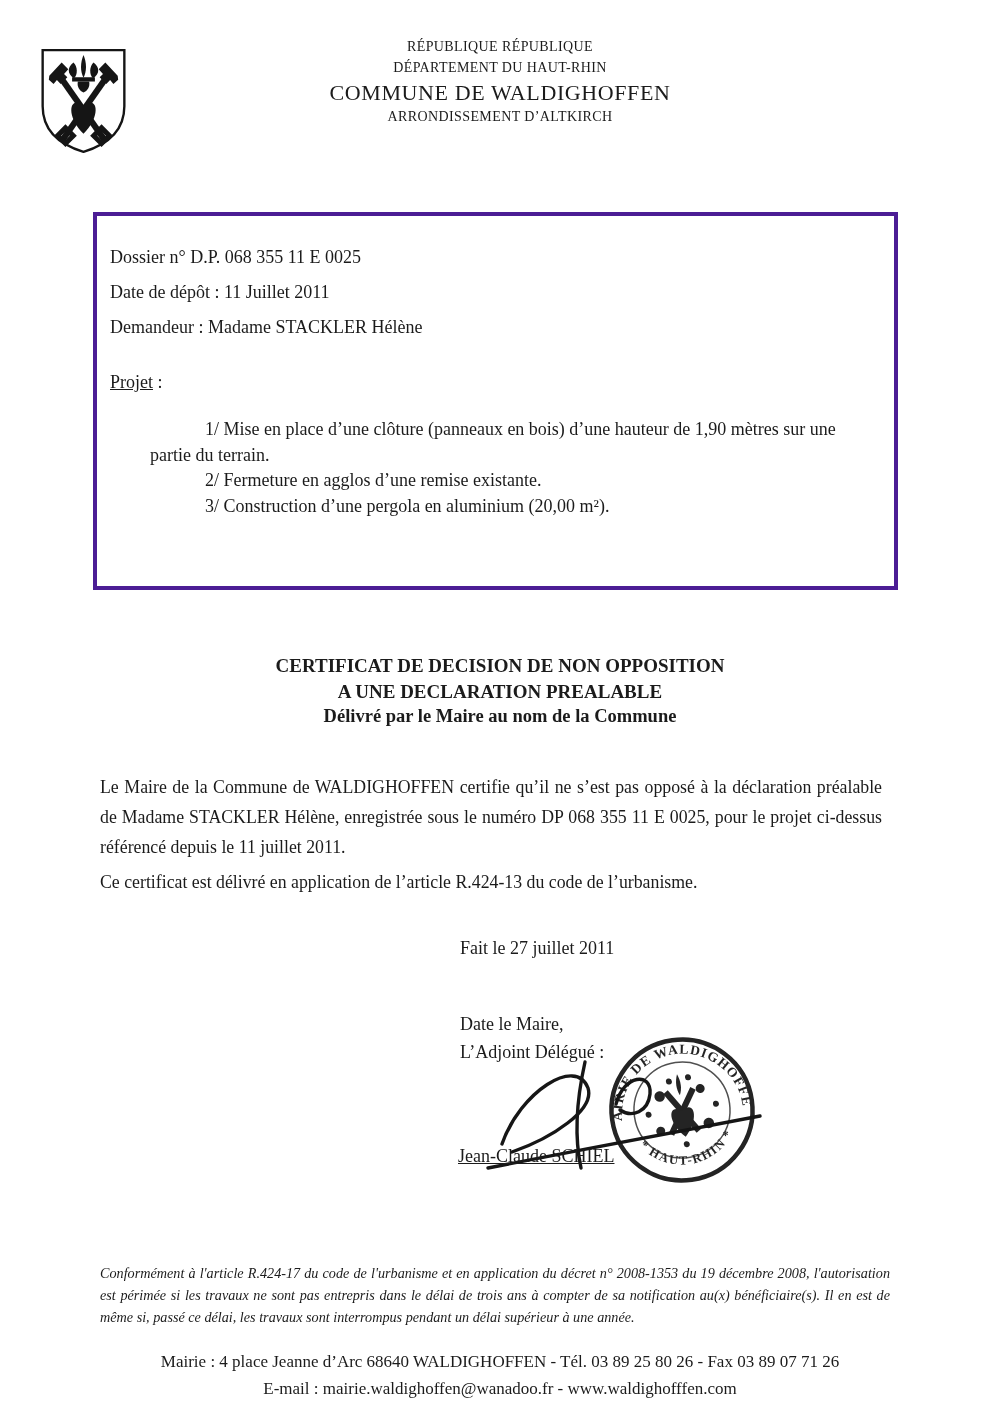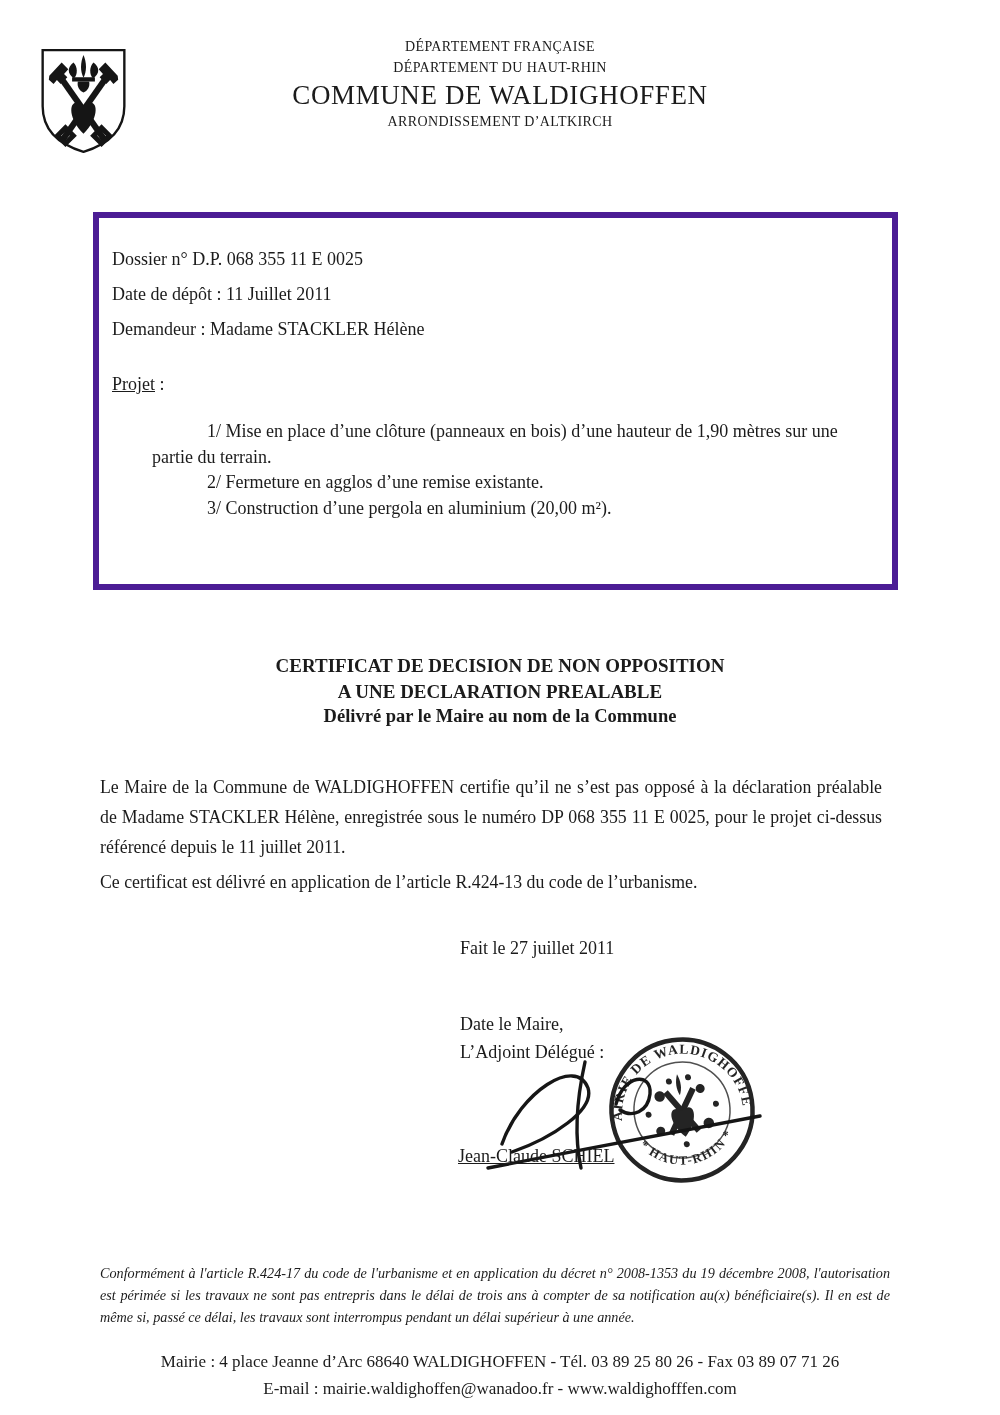--- a/index.html
+++ b/index.html
@@ -9,25 +9,25 @@
     margin:0 auto;
     background:#fff;
     color:#1b1b1b;
     font-family:"Liberation Serif", serif;
     overflow:hidden;
   }
   
   .crest{position:absolute;left:36px;top:42px;width:95px;height:118px;}
   .header-text{position:absolute;left:0;right:0;top:40px;text-align:center;line-height:1;}
   .hline1,.hline2,.hline4{font-size:14px;letter-spacing:.4px;margin:0 0 7px;}
-  .hline3{font-size:27px;letter-spacing:.6px;margin:3px 0 6px;}
+  .hline3{font-size:22px;letter-spacing:.6px;margin:3px 0 6px;}
   
   .dossier-box{
     position:absolute;left:93px;top:212px;width:805px;height:378px;
-    border:6px solid #4c1d95;box-sizing:border-box;
+    border:4px solid #4c1d95;box-sizing:border-box;
     padding:30px 18px 0 13px;
     font-size:18px;
   }
   .dossier-box p{margin:0 0 13px;line-height:22px;}
   .projet-label{margin-top:33px !important;}
   .projet-label .u{text-decoration:underline;}
   .projet-items{margin-top:24px;margin-left:40px;}
   .projet-items p{margin:0;line-height:25.5px;text-indent:55px;}
   
   .doc-title{position:absolute;left:0;right:0;top:653px;text-align:center;font-weight:bold;}
@@ -74,21 +74,21 @@
 
       <path d="M100,18 C93,35 93,52 100,66 C107,52 107,35 100,18 Z"></path>
       <path d="M79,34 C66,43 65,58 80,67 C88,60 88,43 79,34 Z"></path>
       <path d="M121,34 C134,43 135,58 120,67 C112,60 112,43 121,34 Z"></path>
       <rect x="76" y="65" width="48" height="9"></rect>
       <path d="M88,74 C86,86 92,94 100,97 C108,94 114,86 112,74 Z"></path>
     </g>
   </svg>
 
   <div class="header-text">
-    <p class="hline1">DÉPARTEMENT FRANÇAISE</p>
+    <p class="hline1">RÉPUBLIQUE RÉPUBLIQUE</p>
     <p class="hline2">DÉPARTEMENT DU HAUT-RHIN</p>
     <p class="hline3">COMMUNE DE WALDIGHOFFEN</p>
     <p class="hline4">ARRONDISSEMENT D’ALTKIRCH</p>
   </div>
 
   <div class="dossier-box">
     <p>Dossier n° D.P. 068 355 11 E 0025</p>
     <p>Date de dépôt : 11 Juillet 2011</p>
     <p>Demandeur : Madame STACKLER Hélène</p>
     <p class="projet-label"><span class="u">Projet</span><span> :</span></p>

